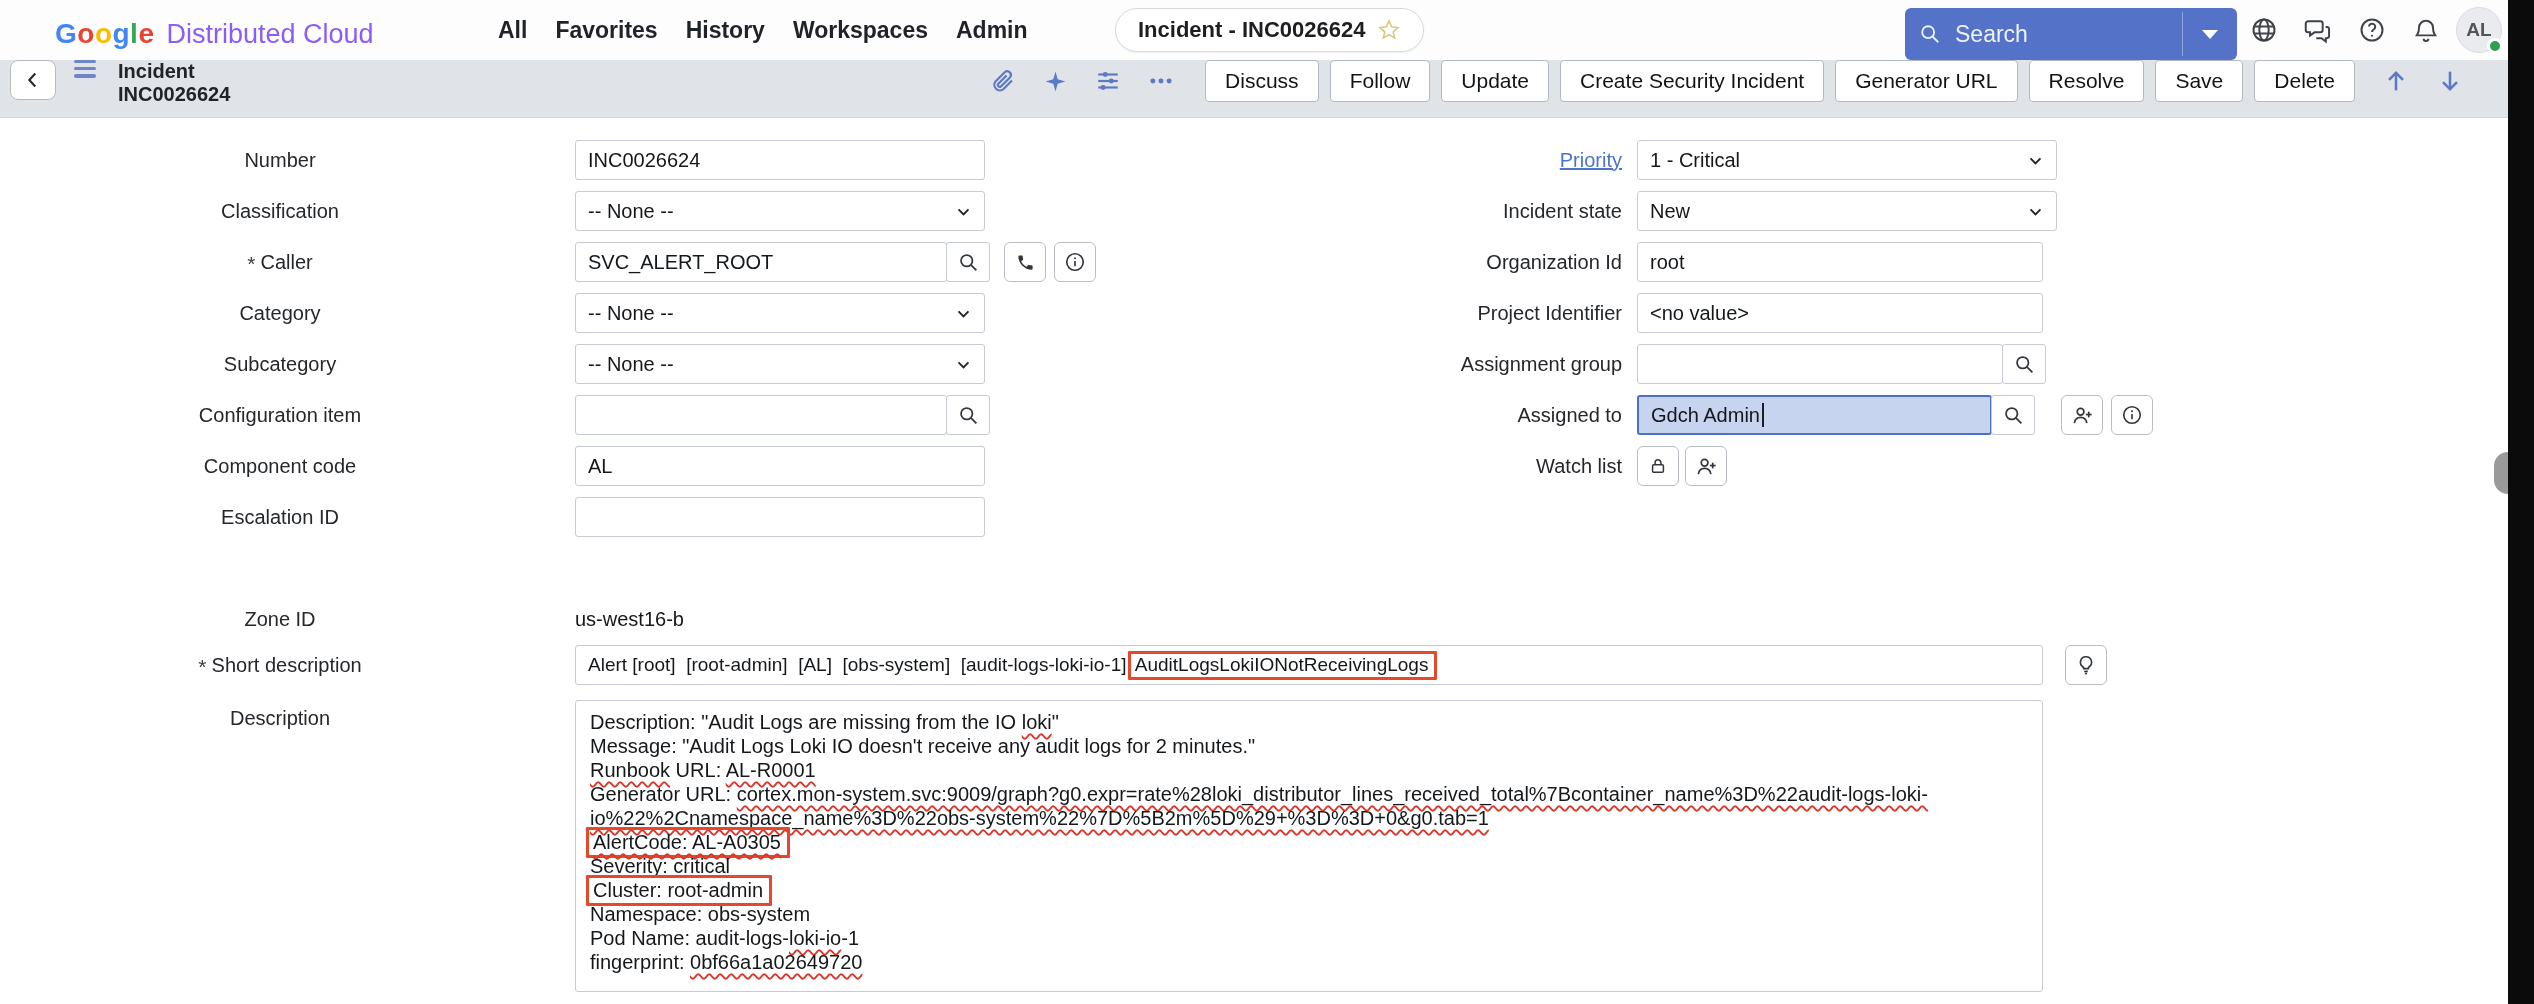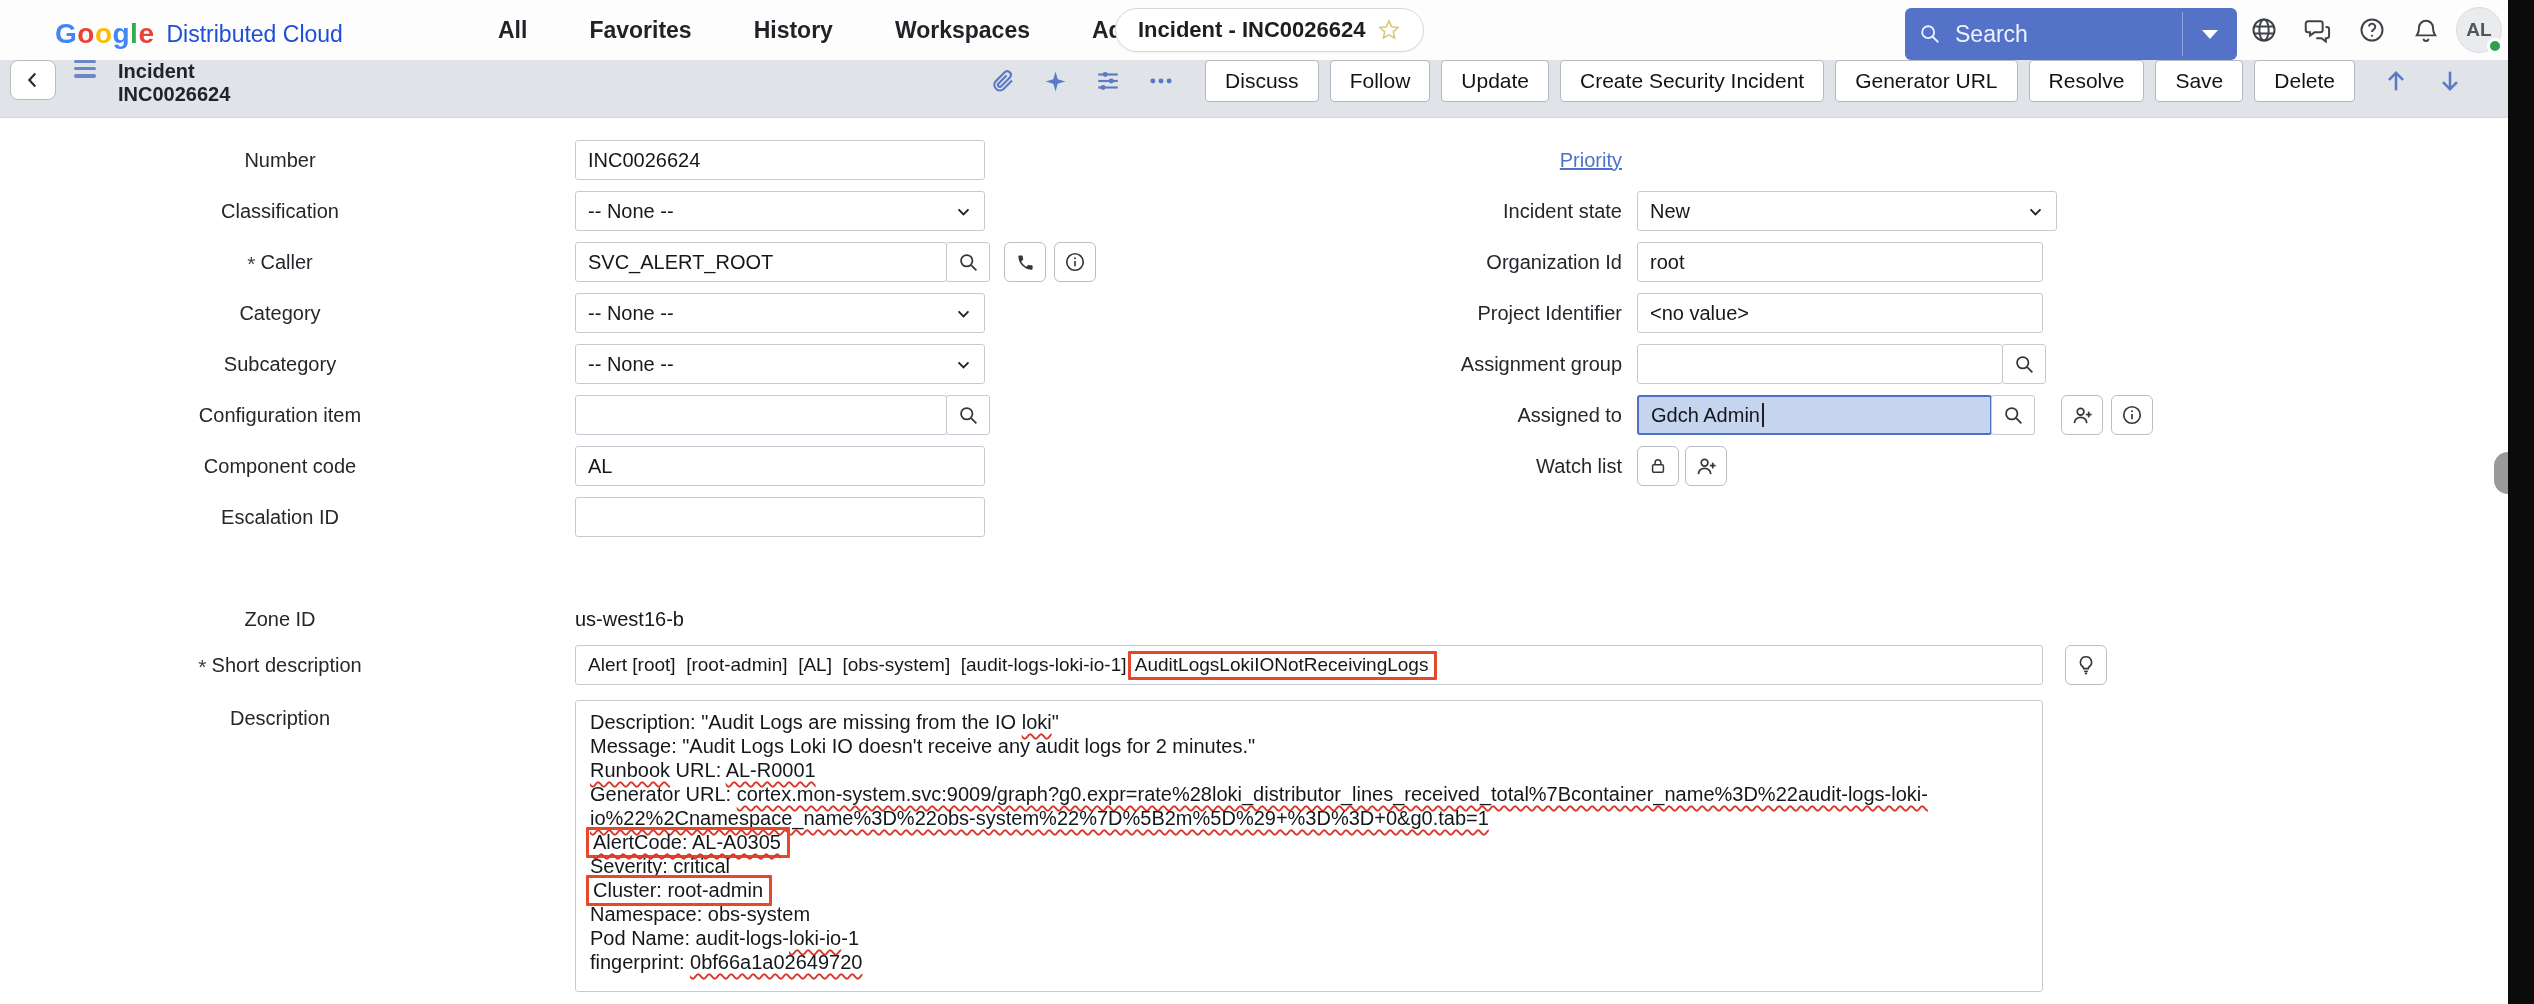--- a/index.html
+++ b/index.html
@@ -11,22 +11,22 @@
     overflow: hidden;
     color: #15181b;
   }
   
   .topbar {
     position: absolute; left: 0; top: 0; width: 2508px; height: 60px;
     background: #fdfdfe; display: flex; align-items: center;
   }
   .logo { position: absolute; left: 55px; top: 0; height: 68px; display: flex; align-items: center; gap: 12px; }
   .logo .gword { font-size: 28px; font-weight: 600; letter-spacing: .5px; }
-  .logo .product { font-size: 23px; color: #1d4ed8; }
-  .nav { position: absolute; left: 498px; top: 0; height: 60px; display: flex; align-items: center; gap: 62px; }
+  .logo .product { font-size: 27px; color: #8b5cf6; }
+  .nav { position: absolute; left: 498px; top: 0; height: 60px; display: flex; align-items: center; gap: 28px; }
   .nav-item { font-size: 23px; font-weight: 600; color: #1f2227; cursor: pointer; }
   .pill {
     position: absolute; left: 1115px; top: 8px; height: 44px;
     border: 1.5px solid #d6d9dd; border-radius: 24px; background: #fff;
     display: flex; align-items: center; gap: 12px; padding: 0 22px;
     font-size: 22px; font-weight: 700; color: #1c1e21;
     box-shadow: 0 1px 2px rgba(0,0,0,.05);
   }
   .searchbar {
     position: absolute; left: 1905px; top: 8px; width: 332px; height: 52px;
@@ -382,20 +382,30 @@
       <div class="rich-line"><span class="wavy ann-box">AlertCode: AL-A0305</span></div>
       <div class="rich-line"><span>Severity: critical</span></div>
       <div class="rich-line"><span class="ann-box">Cluster: root-admin</span></div>
       <div class="rich-line"><span>Namespace: obs-system</span></div>
       <div class="rich-line"><span>Pod Name: audit-logs-</span><span class="wavy">loki-io</span><span>-1</span></div>
       <div class="rich-line"><span>fingerprint: </span><span class="wavy">0bf66a1a02649720</span></div>
     </div>
 
   <div class="row" style="left:1372px;top:22px">
     <div class="rlbl"><span class="link">Priority</span></div>
+    <div class="fld">
+      <div class="sel w420">
+        <span>1 - Critical</span>
+        <span class="chev">
+            <svg viewBox="0 0 24 24" width="17" height="17" fill="none" stroke="currentColor" stroke-width="2.6">
+              <polyline points="5,9 12,16 19,9"></polyline>
+            </svg>
+          </span>
+      </div>
+    </div>
   </div>
 
   <div class="row" style="left:1372px;top:73px">
     <div class="rlbl">Incident state</div>
     <div class="fld">
       <div class="sel w420">
         <span>New</span>
         <span class="chev">
             <svg viewBox="0 0 24 24" width="17" height="17" fill="none" stroke="currentColor" stroke-width="2.6">
               <polyline points="5,9 12,16 19,9"></polyline>

